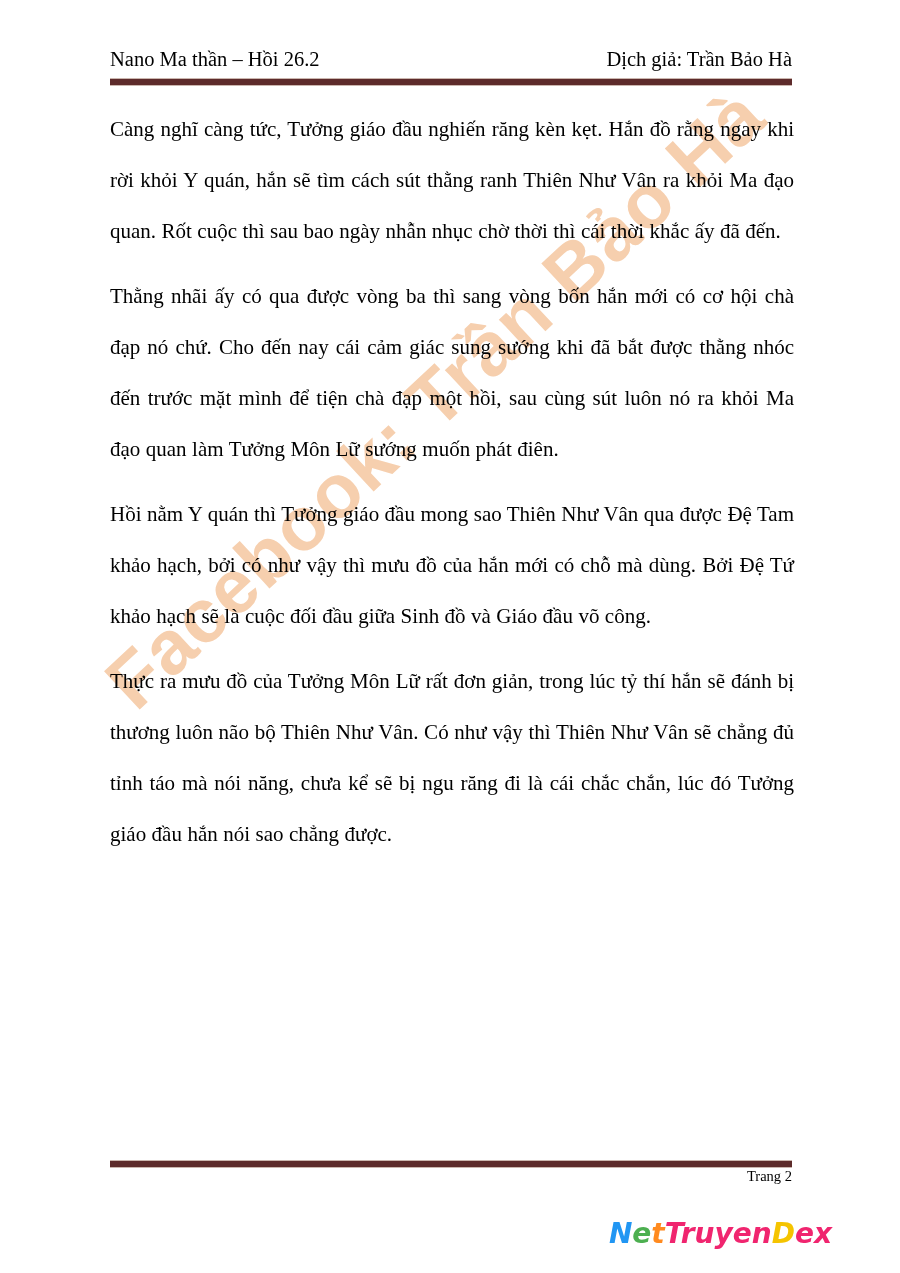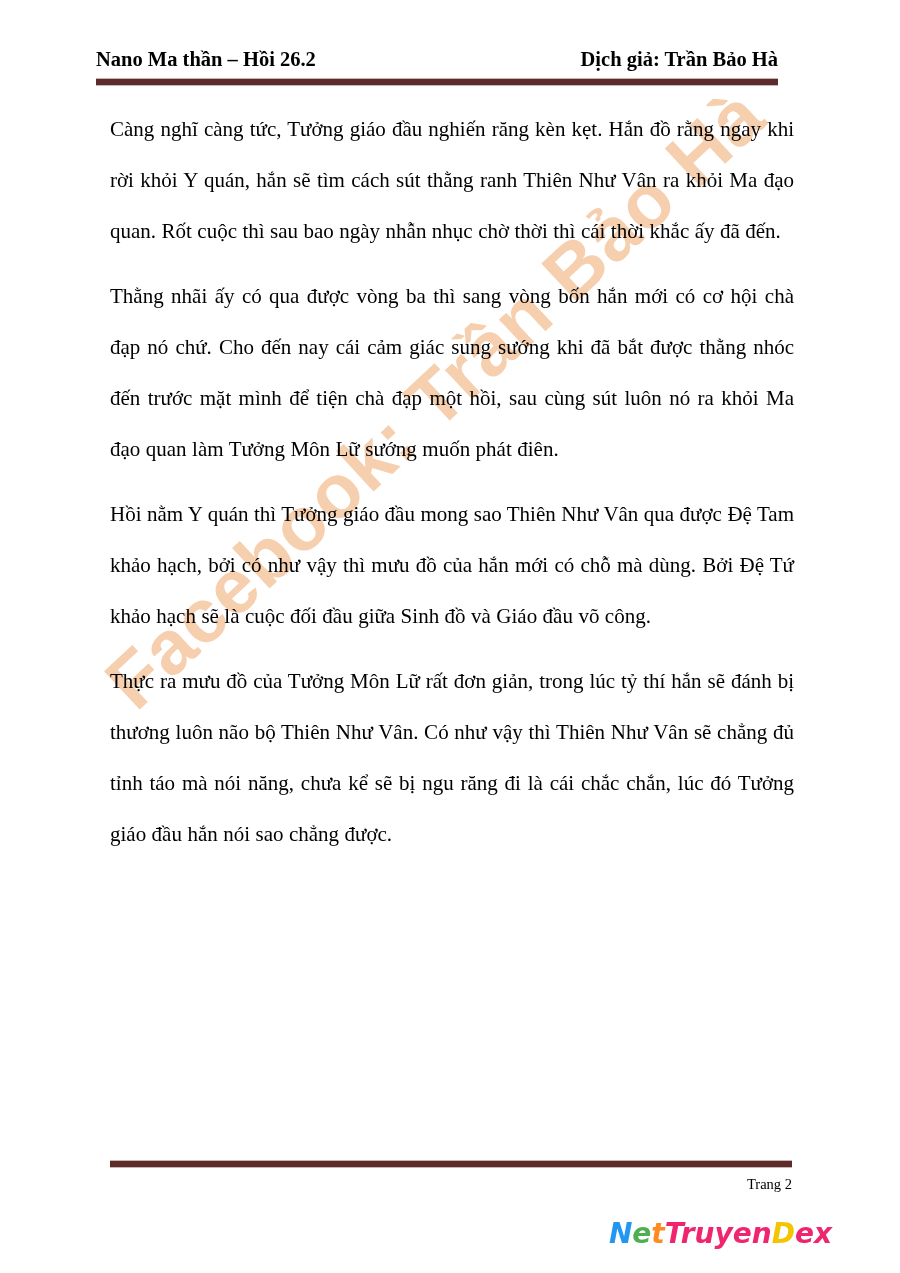--- a/index.html
+++ b/index.html
@@ -50,25 +50,24 @@
   
   #sheet {
     position: relative;
     z-index: 2;
     padding: 0;
   }
 
   
   #header {
     position: absolute;
-    left: 96px;
+    left: 110px;
     top: 48px;
     width: 682px;
     z-index: 3;
-    font-weight: bold;
   }
   #header-row {
     display: flex;
     justify-content: space-between;
     align-items: baseline;
     font-size: 20.5px;
     line-height: 1.1;
     white-space: nowrap;
   }
   .header-text {
@@ -113,21 +112,20 @@
     z-index: 3;
   }
   #footer-rule {
     height: 6px;
     background: #5d2b2b;
     border-top: 1px solid #cbb6ae;
     border-bottom: 1px solid #cbb6ae;
     box-sizing: content-box;
   }
   #footer-pagenum {
-    margin-top: 8px;
     text-align: right;
     font-size: 14.5px;
     color: #000;
   }
 
   
   #logo {
     position: absolute;
     right: 68px;
     top: 1220px;

